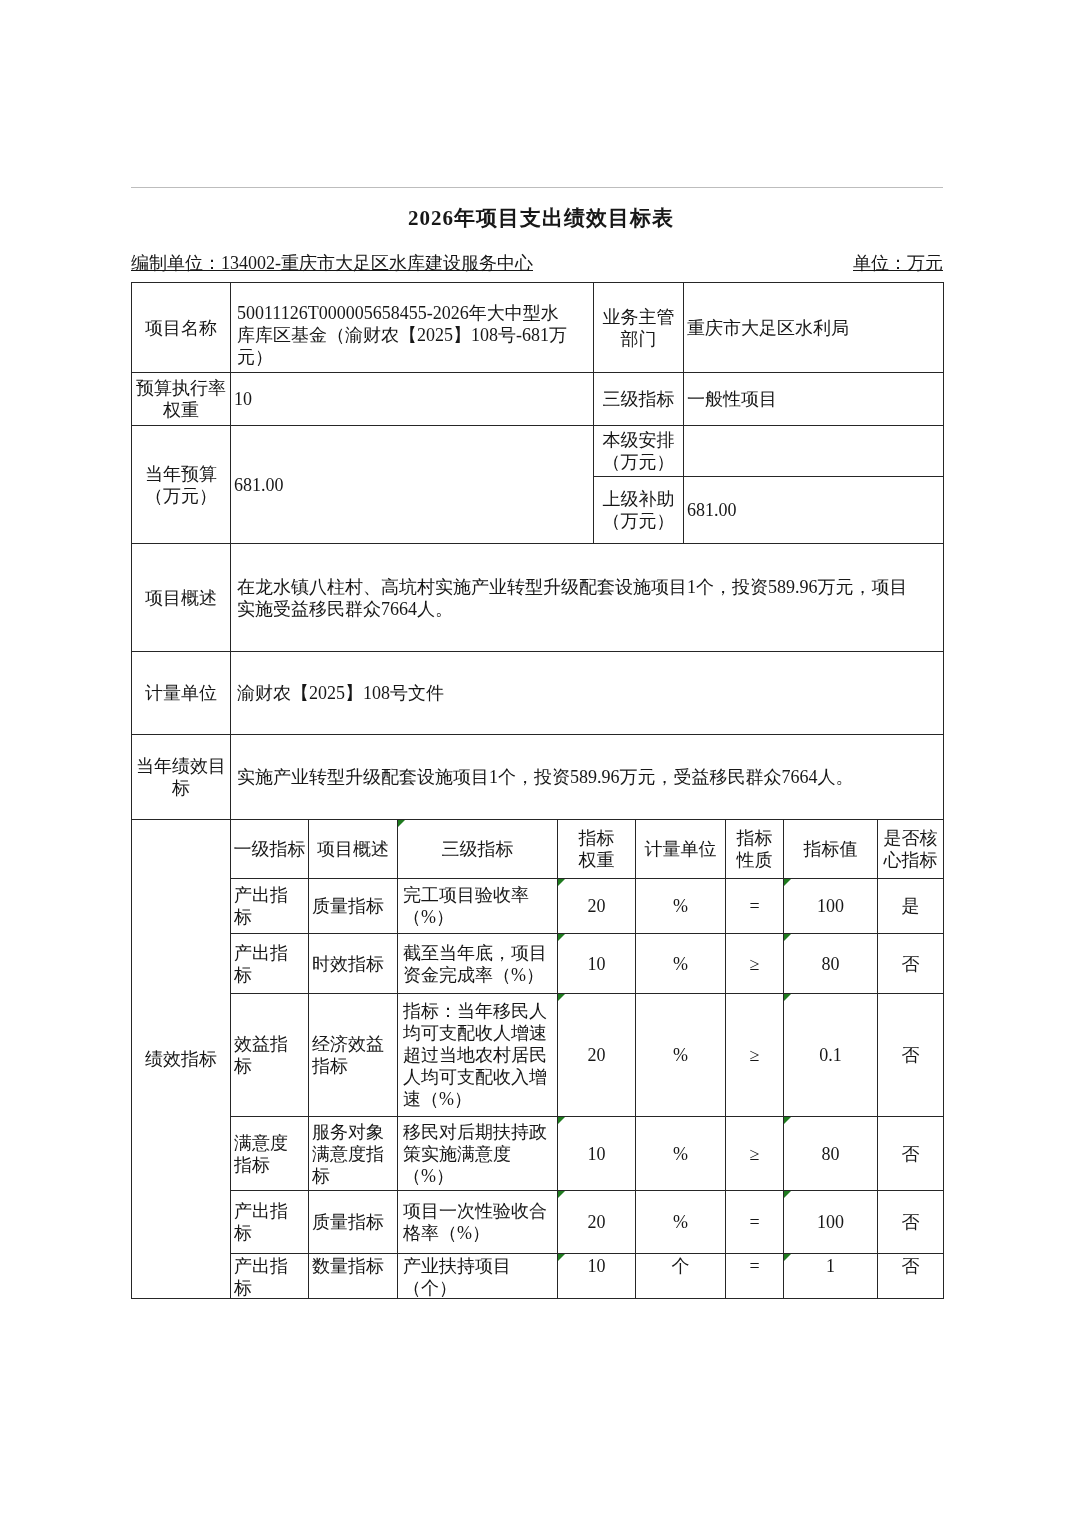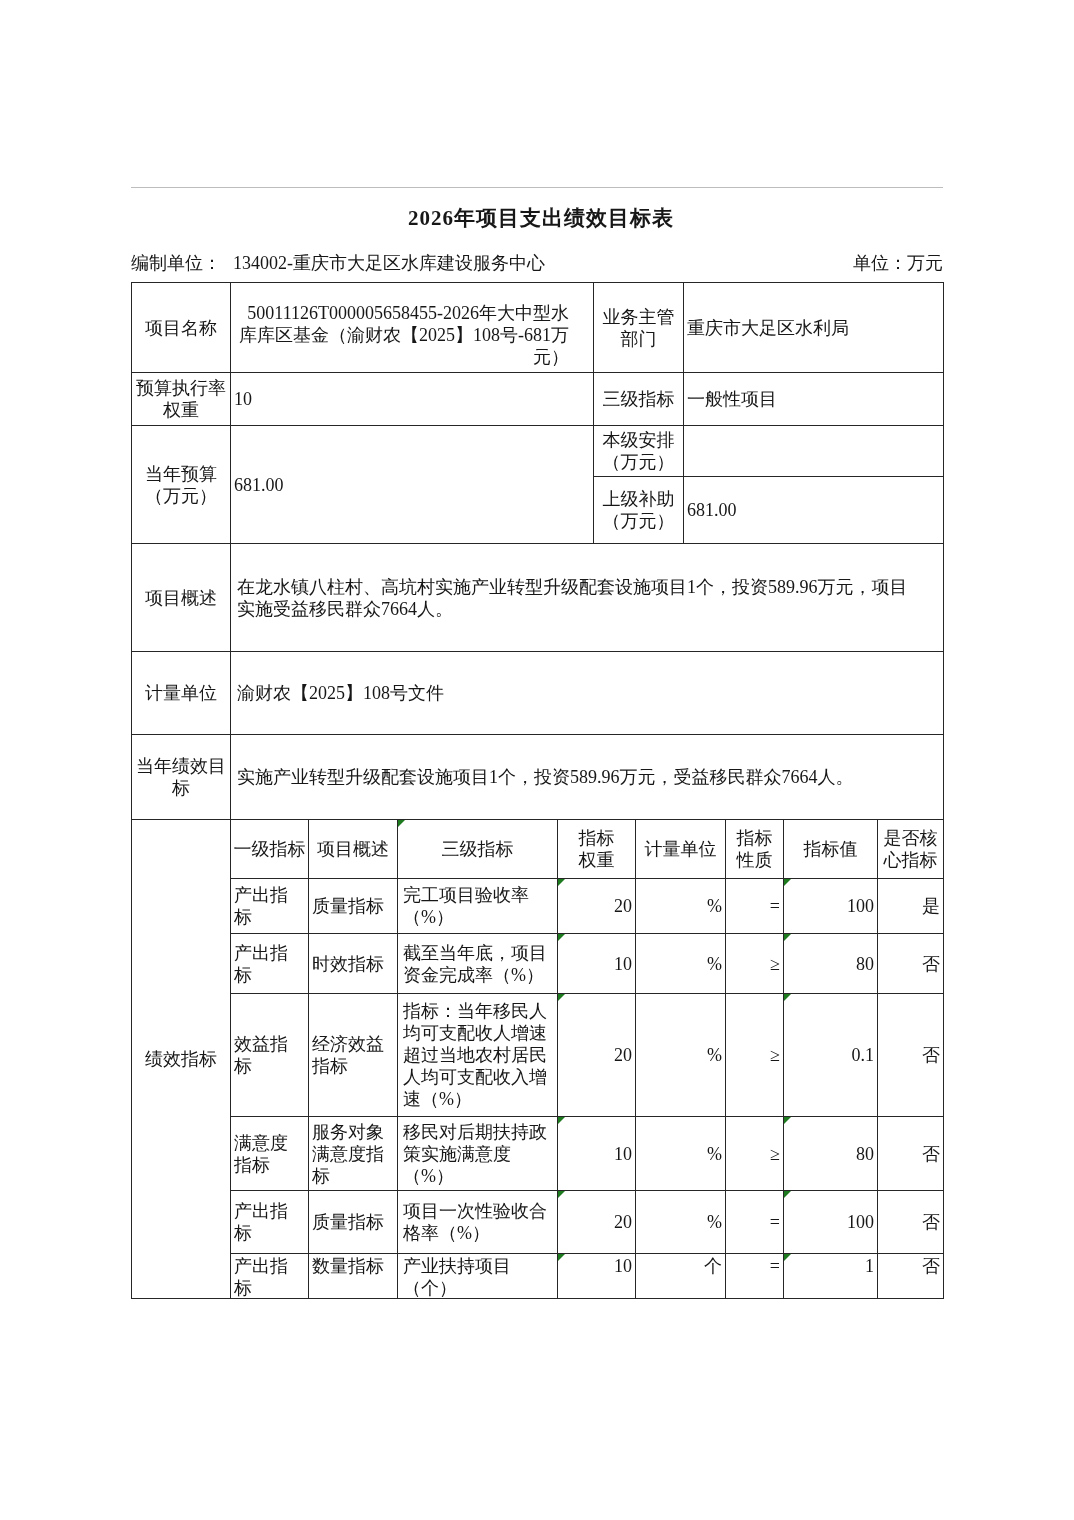--- a/index.html
+++ b/index.html
@@ -4,37 +4,37 @@
 <style>
   html,body{margin:0;padding:0;background:#ffffff;}
   .page{
     position:relative;width:1074px;height:1520px;background:#ffffff;overflow:hidden;
     font-family:"Liberation Serif","DejaVu Serif",serif;color:#171717;
     font-size:18px;line-height:22px;
   }
   .page-edge{position:absolute;left:131px;top:187px;width:812px;height:1px;background:#bdbdbd;}
   .title{position:absolute;left:0;top:201px;width:1074px;text-align:center;
          font-size:21px;font-weight:bold;margin:4px;line-height:26px;letter-spacing:1px;}
-  .meta{position:absolute;left:131px;top:252px;width:812px;display:flex;align-items:baseline;}
-  .meta .val{margin-left:12px;text-align:center;}
+  .meta{position:absolute;left:131px;top:252px;width:812px;display:flex;align-items:baseline;text-decoration:underline;}
+  .meta .val{text-align:center;}
   .meta .unit{margin-left:auto;text-align:center;}
   .sheet{position:absolute;left:131px;top:282px;width:812px;}
   table{border-collapse:collapse;table-layout:fixed;width:812px;}
   td,th{border:1px solid #262626;vertical-align:middle;font-weight:normal;
         padding:1px 3px;overflow:hidden;}
   .t2{margin-top:-1px;}
   .lab{text-align:center;padding:1px 2px;}
   .ctr{}
   .desc{text-align:left;padding:2px 26px 2px 6px;}
-  .pname{text-align:right;padding:16px 24px 2px 6px;}
+  .pname{text-align:left;padding:16px 24px 2px 6px;}
   .t2 th{text-align:center;white-space:pre-line;padding:1px 2px;position:relative;}
   .t2 td{position:relative;}
   .t2 .c-a{text-align:left;padding:1px 3px 1px 3px;}
   .t2 .c-third{text-align:left;padding:1px 9px 1px 5px;}
-  .t2 .c-num{text-align:right;font-family:Liberation Serif, serif;}
+  .t2 .c-num{text-align:center;font-family:Liberation Serif, serif;}
   .section-cell{text-align:center;}
   .cw{display:block;}
   tr.clip .cw{max-height:42px;overflow:hidden;}
   tr.clip td{vertical-align:top;}
   .tri{position:absolute;top:0;left:0;width:0;height:0;
        border-top:7px solid #1e7a1e;border-right:7px solid transparent;}
 </style>
 </head>
 <body>
 

